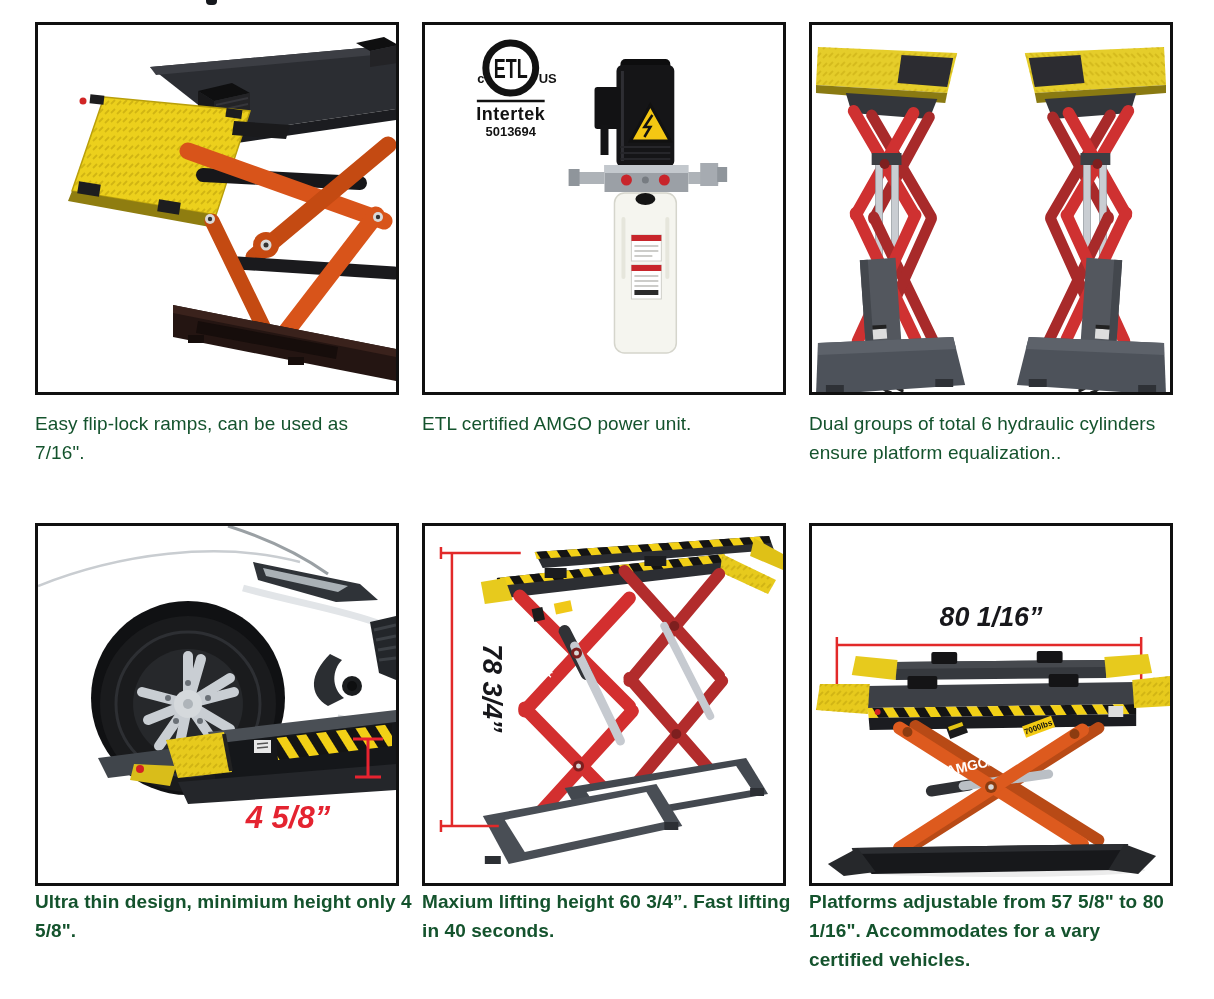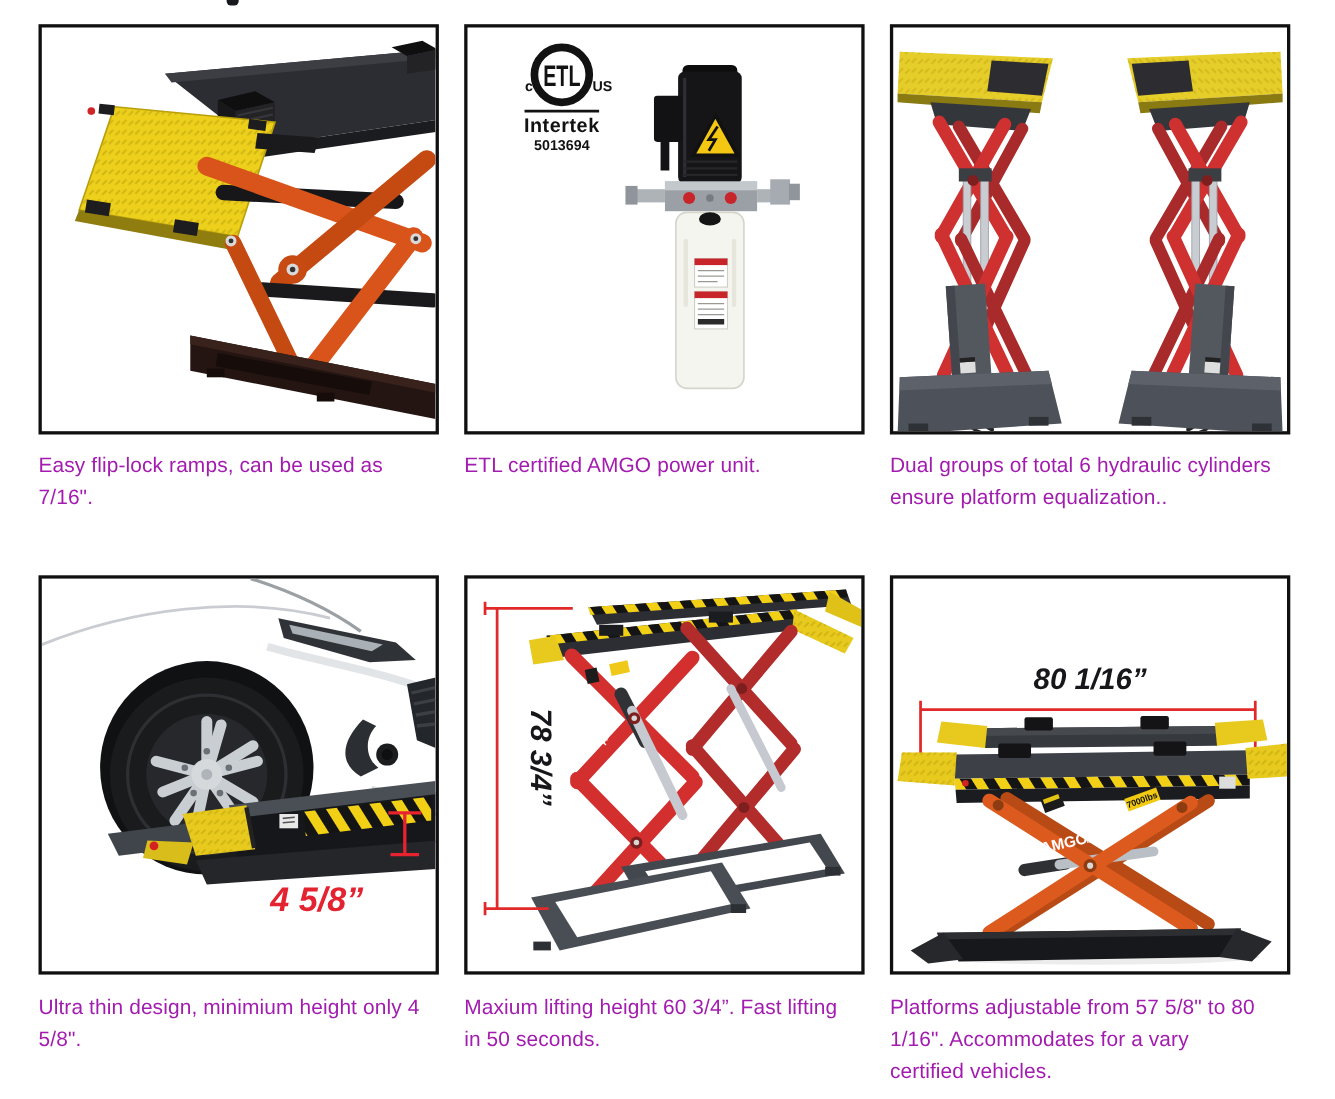--- a/index.html
+++ b/index.html
@@ -9,24 +9,24 @@
        background:#16181d;border-radius:0 0 4px 4px;}
   .grid{position:absolute;left:35px;top:22px;width:1138px;
        display:grid;grid-template-columns:repeat(3,364px);column-gap:23px;}
   figure{margin:0;display:flex;flex-direction:column;}
   .row1{height:501px;}
   .imgbox{border:3px solid #101010;background:#ffffff;box-sizing:border-box;
        width:364px;position:relative;overflow:hidden;}
   .row1 .imgbox{height:373px;}
   .row2 .imgbox{height:363px;}
   .imgbox svg{display:block;width:100%;height:100%;}
-  figcaption{margin-top:14px;color:#a21caf;font-size:19px;line-height:29px;
+  figcaption{margin-top:14px;color:#14532d;font-size:19px;line-height:29px;
        letter-spacing:.1px;}
   figcaption span{display:block;white-space:nowrap;}
-  .row2 figcaption{margin-top:16px;}
+  .row2 figcaption{margin-top:1px;font-weight:bold;}
   text{font-family:"Liberation Sans",sans-serif;}
   .dim-label{font-weight:bold;font-style:italic;}
 </style>
 </head>
 <body>
 
 <div class="crop-fragment"></div>
 
 <div class="grid">
 
@@ -347,21 +347,21 @@
           <line x1="16" y1="27" x2="96" y2="27"></line>
           <line x1="16" y1="300" x2="74" y2="300"></line>
           <line x1="16" y1="21" x2="16" y2="33"></line>
           <line x1="16" y1="294" x2="16" y2="306"></line>
         </g>
         <text class="dim-label" transform="translate(58,118) rotate(90)" font-size="27" fill="#17171b">78 3/4”</text>
       </svg>
     </div>
     <figcaption>
       <span>Maxium lifting height 60 3/4”. Fast lifting</span>
-      <span>in 50 seconds.</span>
+      <span>in 40 seconds.</span>
     </figcaption>
   </figure>
 
   <figure class="row2">
     <div class="imgbox">
       <svg viewBox="0 0 360 357" preserveAspectRatio="none">
         <text class="dim-label" x="180" y="100" text-anchor="middle" font-size="27" fill="#17171b">80 1/16”</text>
         <g stroke="#e22929" stroke-width="2.5">
           <line x1="25" y1="119" x2="331" y2="119"></line>
           <line x1="25" y1="111" x2="25" y2="162"></line>

